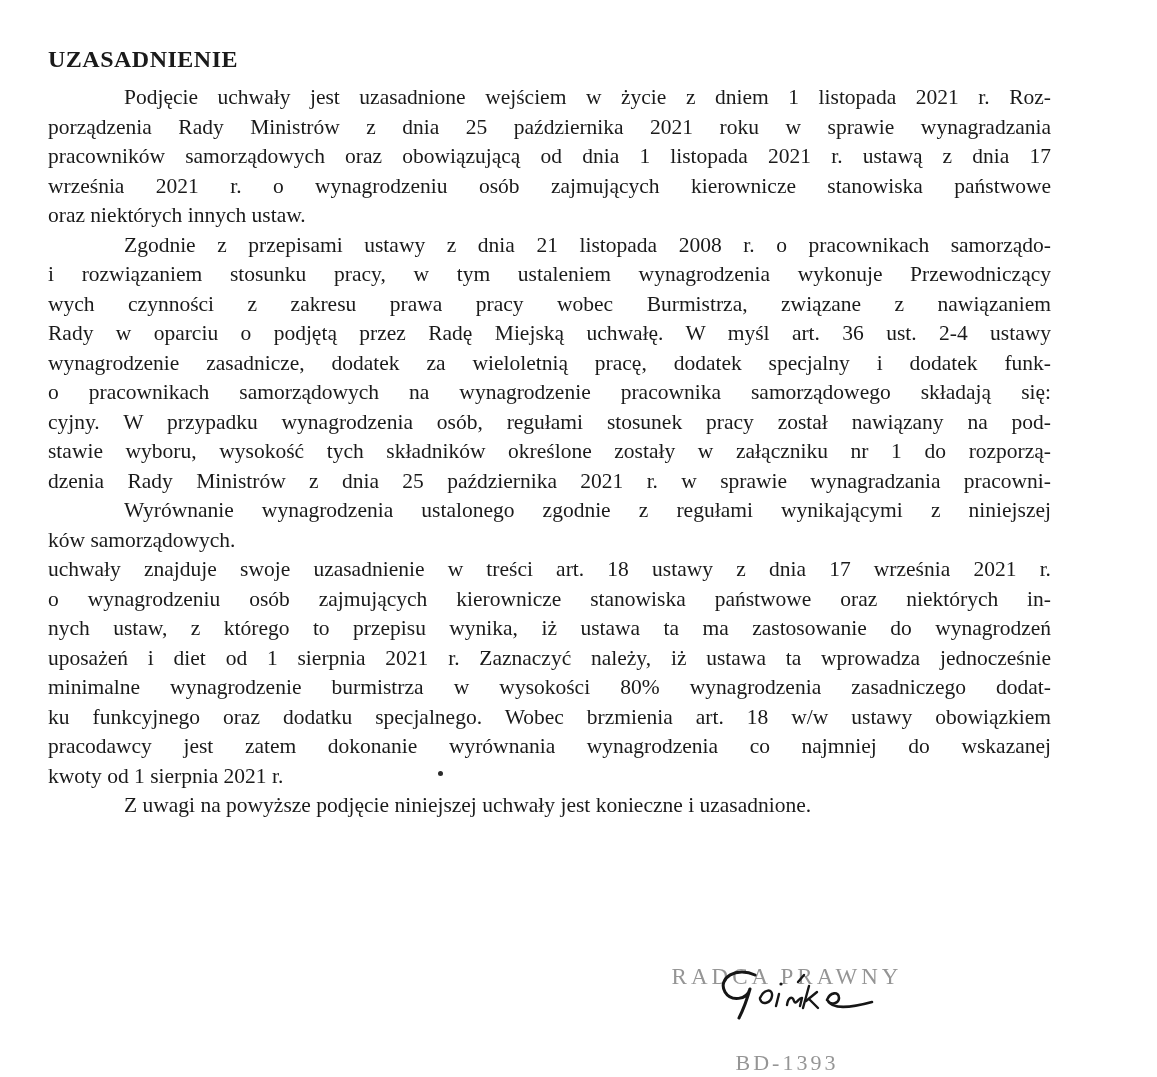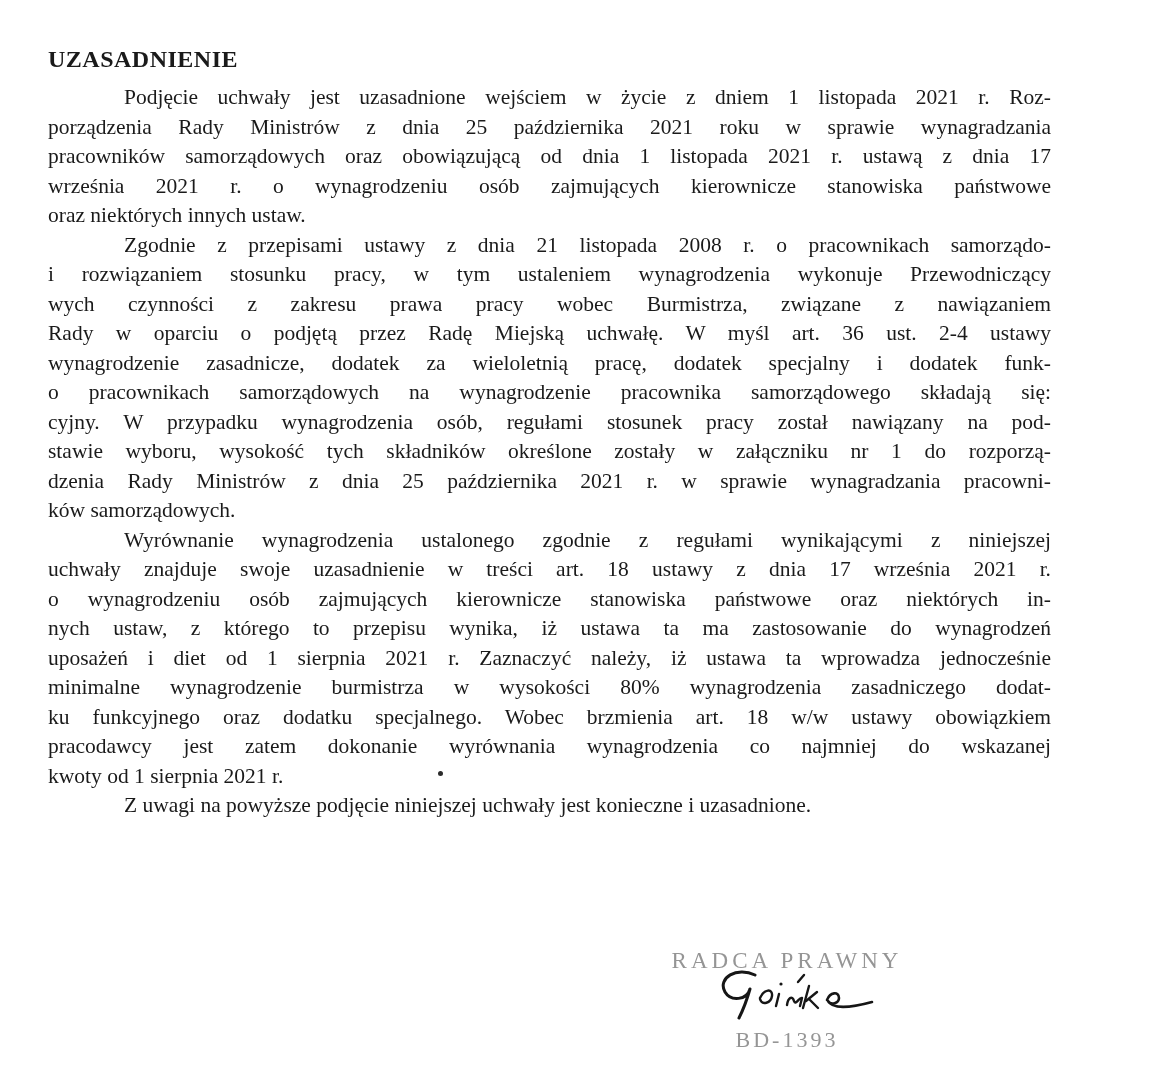--- a/index.html
+++ b/index.html
@@ -20,23 +20,23 @@
   .opinion { margin-top:40px; }
   .opinion-heading {
     font-weight:bold; font-style:italic; text-decoration:underline;
     font-size:22px; line-height:31px;
   }
   .opinion-body { font-size:21.5px; line-height:33px; }
   .stamp {
     position:absolute; left:612px; top:948px; width:350px; height:122px;
     color:#8d8d8d; text-align:center; filter:blur(0.4px); opacity:0.92;
   }
-  .stamp-role { position:absolute; top:0; left:0; width:100%; font-size:23px; letter-spacing:4px; }
+  .stamp-role { position:absolute; top:16px; left:0; width:100%; font-size:23px; letter-spacing:4px; }
   .stamp-name { position:absolute; top:62px; left:0; width:100%; font-size:22px; letter-spacing:1.5px; }
-  .stamp-number { position:absolute; top:79px; left:0; width:100%; font-size:22px; letter-spacing:3px; }
+  .stamp-number { position:absolute; top:102px; left:0; width:100%; font-size:22px; letter-spacing:3px; }
   .signature {
     position:absolute; left:703px; top:962px; width:175px; height:58px;
     filter:none;
   }
   .signature svg { width:100%; height:100%; }
   .artifact-dot {
     position:absolute; left:438px; top:771px; width:5px; height:5px;
     background:#2b2b2b; border-radius:50%;
   }
 </style>
@@ -56,23 +56,23 @@
 
     <div class="line just ind">Zgodnie z przepisami ustawy z dnia 21 listopada 2008 r. o pracownikach samorządo-</div>
     <div class="line just">i rozwiązaniem stosunku pracy, w tym ustaleniem wynagrodzenia wykonuje Przewodniczący</div>
     <div class="line just">wych czynności z zakresu prawa pracy wobec Burmistrza, związane z nawiązaniem</div>
     <div class="line just">Rady w oparciu o podjętą przez Radę Miejską uchwałę. W myśl art. 36 ust. 2-4 ustawy</div>
     <div class="line just">wynagrodzenie zasadnicze, dodatek za wieloletnią pracę, dodatek specjalny i dodatek funk-</div>
     <div class="line just">o pracownikach samorządowych na wynagrodzenie pracownika samorządowego składają się:</div>
     <div class="line just">cyjny. W przypadku wynagrodzenia osób, regułami stosunek pracy został nawiązany na pod-</div>
     <div class="line just">stawie wyboru, wysokość tych składników określone zostały w załączniku nr 1 do rozporzą-</div>
     <div class="line just">dzenia Rady Ministrów z dnia 25 października 2021 r. w sprawie wynagradzania pracowni-</div>
+    <div class="line just ind">Wyrównanie wynagrodzenia ustalonego zgodnie z regułami wynikającymi z niniejszej</div>
+
     <div class="line plain">ków samorządowych.</div>
-
-    <div class="line just ind">Wyrównanie wynagrodzenia ustalonego zgodnie z regułami wynikającymi z niniejszej</div>
     <div class="line just">uchwały znajduje swoje uzasadnienie w treści art. 18 ustawy z dnia 17 września 2021 r.</div>
     <div class="line just">o wynagrodzeniu osób zajmujących kierownicze stanowiska państwowe oraz niektórych in-</div>
     <div class="line just">nych ustaw, z którego to przepisu wynika, iż ustawa ta ma zastosowanie do wynagrodzeń</div>
     <div class="line just">uposażeń i diet od 1 sierpnia 2021 r. Zaznaczyć należy, iż ustawa ta wprowadza jednocześnie</div>
     <div class="line just">minimalne wynagrodzenie burmistrza w wysokości 80% wynagrodzenia zasadniczego dodat-</div>
     <div class="line just">ku funkcyjnego oraz dodatku specjalnego. Wobec brzmienia art. 18 w/w ustawy obowiązkiem</div>
     <div class="line just">pracodawcy jest zatem dokonanie wyrównania wynagrodzenia co najmniej do wskazanej</div>
     <div class="line plain">kwoty od 1 sierpnia 2021 r.</div>
 
     <div class="line plain ind">Z uwagi na powyższe podjęcie niniejszej uchwały jest konieczne i uzasadnione.</div>

